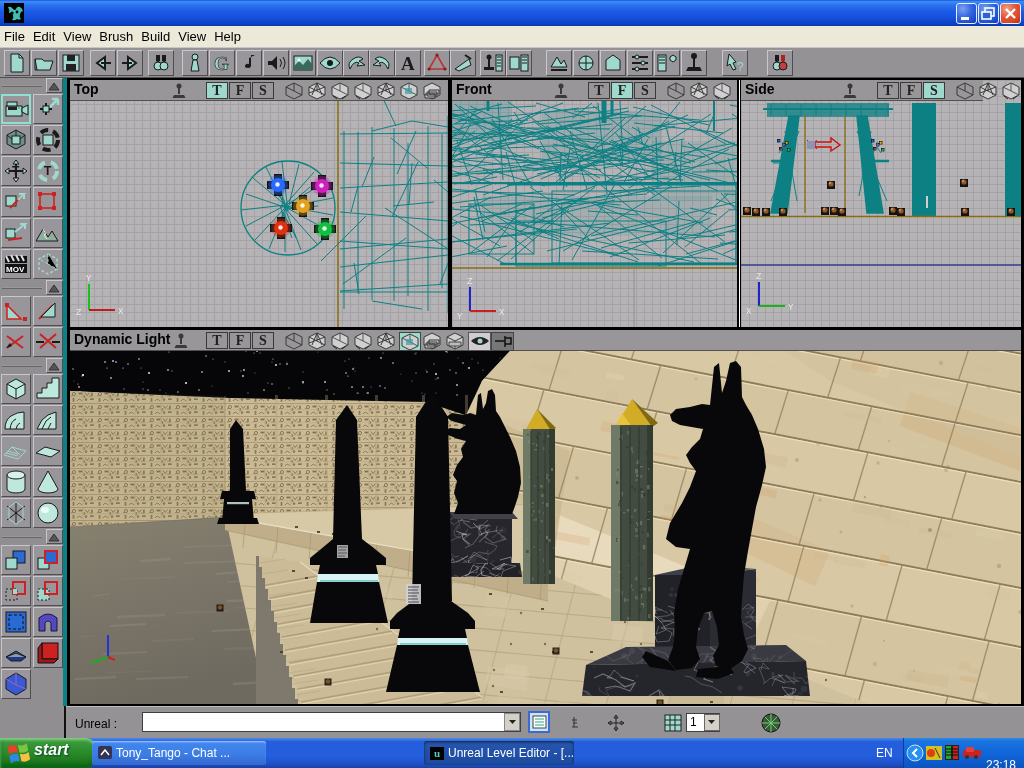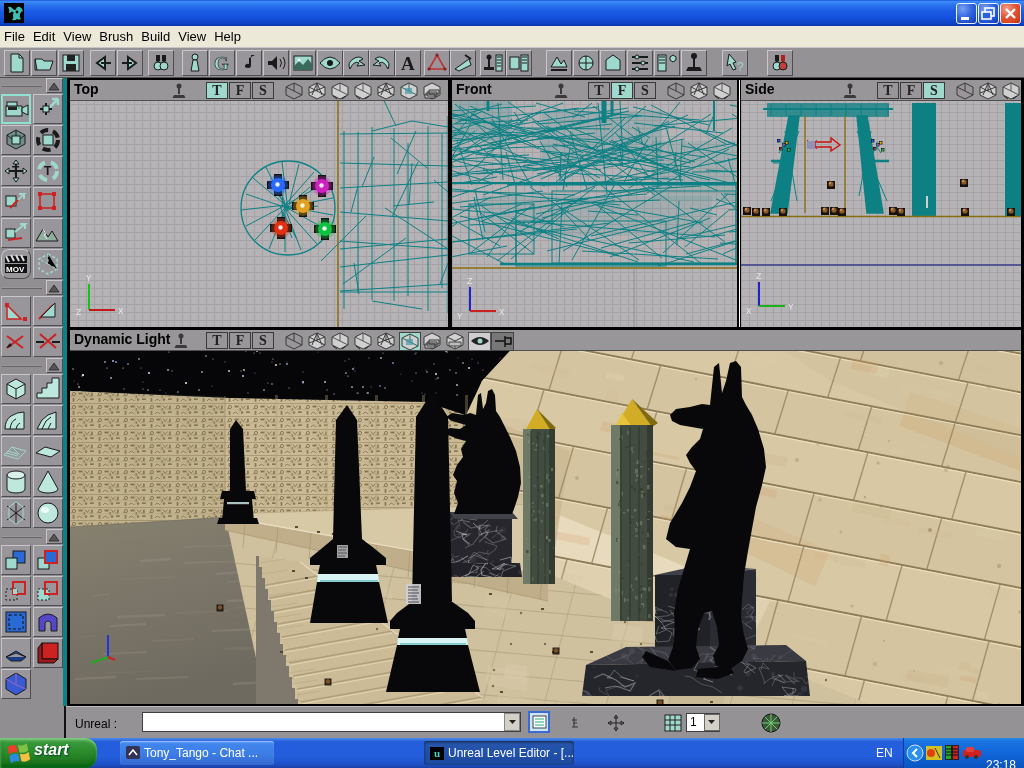--- a/index.html
+++ b/index.html
@@ -281,21 +281,21 @@
           <path d="M13 13L23 5h-5M23 5v5" stroke="#9fd8cc" stroke-width="2" fill="none"></path>
           <path d="M6 21l14-2" stroke="#c22" stroke-width="2"></path>
         </svg></div>
     </div>
     <div class="sbtn" style="left:33px;top:140px;">
       <div style="margin:0px"><svg width="28" height="28" viewBox="0 0 28 28">
           <path d="M2 22l7-12 5 8 4-6 6 10z" fill="#8fae9e" stroke="#1a1a1a"></path>
           <path d="M9 10l3 5-2 1 3 4" fill="none" stroke="#eee"></path>
         </svg></div>
     </div>
-    <div class="sbtn" style="left:1px;top:171px;border-radius:8px;">
+    <div class="sbtn" style="left:1px;top:171px;">
       <div style="margin:0px"><svg width="28" height="28" viewBox="0 0 28 28">
           <rect x="3" y="6" width="22" height="7" fill="#111"></rect>
           <path d="M4 6l3 6M9 5l3 6M14 5l3 6M19 5l3 6" stroke="#ddd" stroke-width="2"></path>
           <rect x="3" y="14" width="22" height="9" fill="#111"></rect>
           <text x="4" y="22" font-size="8" fill="#fff" font-weight="bold">MOV</text>
         </svg></div>
     </div>
     <div class="sbtn" style="left:33px;top:171px;">
       <div style="margin:0px"><svg width="28" height="28" viewBox="0 0 28 28">
           <path d="M14 4l9 5v10l-9 5-9-5V9z" fill="none" stroke="#9fd8cc" stroke-width="1.5" stroke-dasharray="3 2"></path>
@@ -977,21 +977,21 @@
         <line x1="132.0" y1="52.0" x2="136.0" y2="46.0" stroke="#0d8084" stroke-width="1"></line>
         <line x1="136.0" y1="46.0" x2="140.0" y2="52.0" stroke="#0d8084" stroke-width="1"></line>
         <line x1="136.0" y1="46.0" x2="136.0" y2="41.0" stroke="#0d8084" stroke-width="1"></line>
         <text x="15" y="178" font-size="9" fill="#e8e8e8" font-family="Liberation Mono,monospace">Z</text>
         <line x1="18.0" y1="181.0" x2="18.0" y2="205.0" stroke="#2222cc" stroke-width="2"></line>
         <line x1="18.0" y1="205.0" x2="44.0" y2="205.0" stroke="#1db11d" stroke-width="2"></line>
         <text x="47" y="209" font-size="9" fill="#e8e8e8" font-family="Liberation Mono,monospace">Y</text>
         <text x="5" y="213" font-size="9" fill="#e8e8e8" font-family="Liberation Mono,monospace">X</text>
       </svg></div>
   </div>
-<div class="vphead abs" style="left:741px;top:80px;width:280px;height:21px">
+<div class="vphead abs" style="left:741px;top:80px;width:242px;height:21px">
     <span style="position:absolute;left:4px;top:1px">Side</span>
     <div style="position:absolute;left:100px;top:2px"><svg width="18" height="18">
         <circle cx="9" cy="4" r="2.5" fill="#3a3a3a"></circle>
         <rect x="8" y="6" width="2" height="6" fill="#3a3a3a"></rect>
         <path d="M4 13h10l1.5 3h-13z" fill="#3a3a3a"></path>
       </svg></div>
     <div style="position:absolute;left:136px;top:2px;width:22px;height:17px;background:#989698;border:1px solid #3a3a3a;color:#222;font-weight:bold;font-family:'Liberation Serif',serif;font-size:14px;text-align:center;line-height:16px">T</div>
     <div style="position:absolute;left:159px;top:2px;width:22px;height:17px;background:#989698;border:1px solid #3a3a3a;color:#222;font-weight:bold;font-family:'Liberation Serif',serif;font-size:14px;text-align:center;line-height:16px">F</div>
     <div style="position:absolute;left:182px;top:2px;width:22px;height:17px;background:#9fd8cc;border:1px solid #3a3a3a;color:#222;font-weight:bold;font-family:'Liberation Serif',serif;font-size:14px;text-align:center;line-height:16px">S</div>
     <div style="position:absolute;left:214px;top:2px;width:22px;height:19px;"><svg width="20" height="18" viewBox="0 0 20 18">
@@ -2054,21 +2054,21 @@
 <svg width="24" height="24" style="position:absolute;left:7px;top:3px">
         <g transform="rotate(-12 12 12)">
 <path d="M2 4 q4.5 -2.5 9 0 v7.5 q-4.5 -2.5 -9 0 z" fill="#e8402a"></path>
 <path d="M12.6 4 q4.5 2.5 9 0 v7.5 q-4.5 2.5 -9 0 z" fill="#7dc242"></path>
 <path d="M2 13 q4.5 -2.5 9 0 v7.5 q-4.5 -2.5 -9 0 z" fill="#2e8ae0"></path>
 <path d="M12.6 13 q4.5 2.5 9 0 v7.5 q-4.5 2.5 -9 0 z" fill="#f6c142"></path>
 </g>
       </svg>
 <span style="position:absolute;left:34px;top:3px;color:#fff;font-weight:bold;font-style:italic;font-size:16px;text-shadow:1px 1px 2px #042">start</span>
     </div>
-<div class="task" style="left:120px;width:154px;background:linear-gradient(180deg,#63a1f4 0%,#4186ec 12%,#3c7de6 55%,#3468cf 100%);box-shadow:inset 0 1px 1px #9bf"><svg width="14" height="13" style="margin:5px 4px -2px 6px">
+<div class="task" style="left:92px;width:174px;background:linear-gradient(180deg,#63a1f4 0%,#4186ec 12%,#3c7de6 55%,#3468cf 100%);box-shadow:inset 0 1px 1px #9bf"><svg width="14" height="13" style="margin:5px 4px -2px 6px">
         <rect width="14" height="13" rx="2" fill="#335"></rect>
         <path d="M3 9l4-5 4 5" stroke="#fff" fill="none" stroke-width="1.5"></path>
       </svg>Tony_Tango - Chat ...</div>
 <div class="task" style="left:424px;width:150px;background:linear-gradient(180deg,#2a57b0 0%,#2050a8 50%,#1c4a9e 100%);box-shadow:inset 0 1px 3px #123"><span style="display:inline-block;width:14px;height:13px;background:#000;color:#4fd0c8;font-size:11px;font-weight:bold;text-align:center;line-height:13px;margin:0 4px -2px 6px;font-family:'Liberation Serif',serif">u</span>Unreal Level Editor - [...</div>
 <span style="position:absolute;left:876px;top:8px;color:#fff;font-size:12px">EN</span>
 <div class="abs" style="left:903px;top:0;width:121px;height:30px;background:linear-gradient(180deg,#2a8ae8 0%,#1a74e0 10%,#1064d8 55%,#0a54c0 100%);border-left:1px solid #0c3c9c">
 <svg width="18" height="18" style="position:absolute;left:2px;top:6px">
         <circle cx="9" cy="9" r="8" fill="#2a90f0" stroke="#cde"></circle>
         <path d="M11 5l-4 4 4 4" stroke="#fff" stroke-width="2" fill="none"></path>
       </svg>

